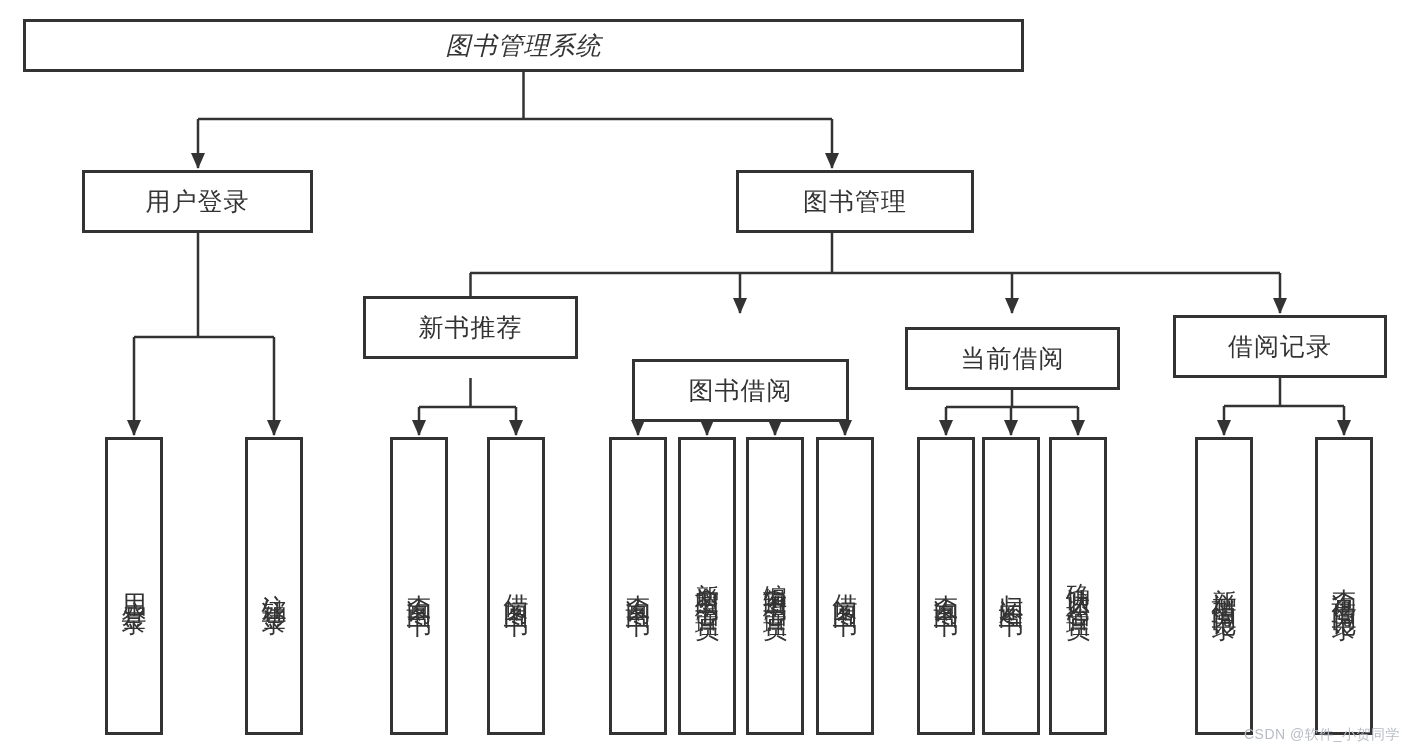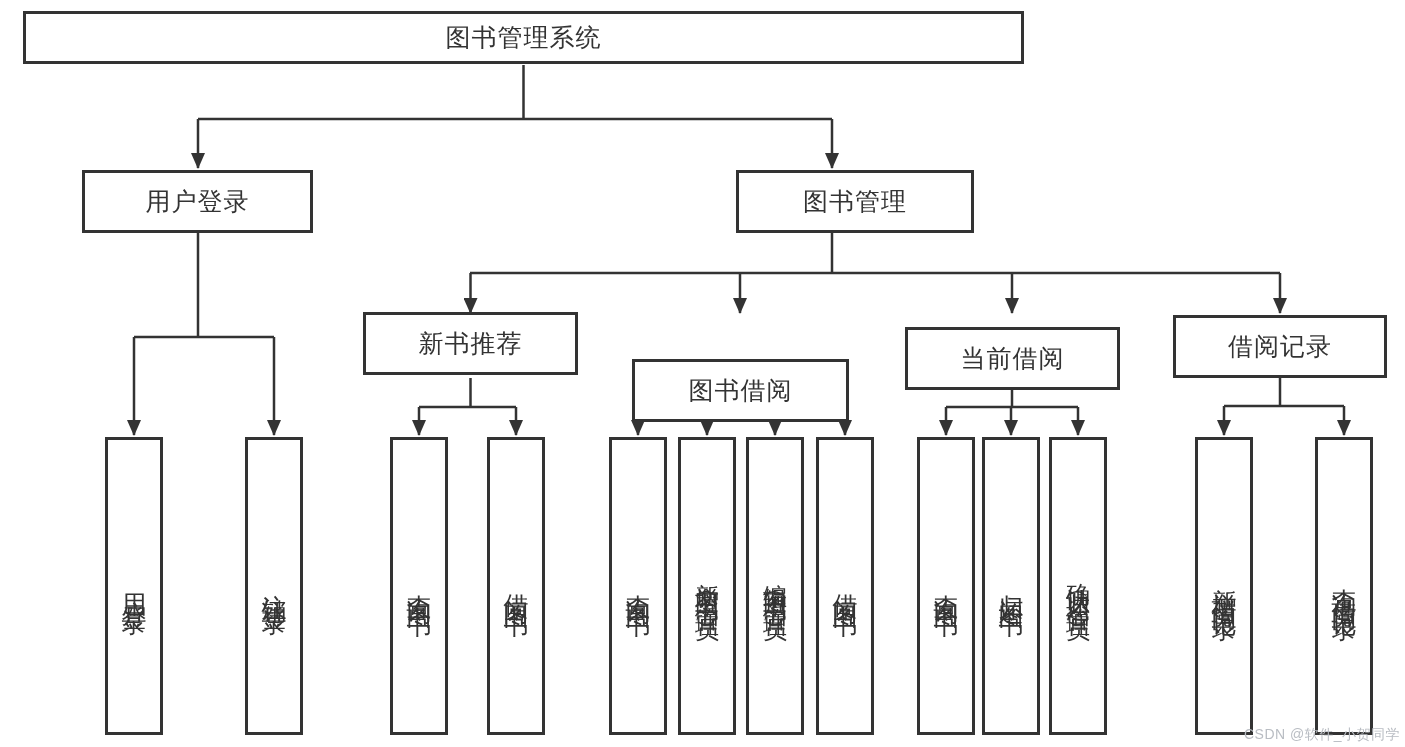--- a/index.html
+++ b/index.html
@@ -102,32 +102,32 @@
     <path d="M946 407 V435" marker-end="url(#arrow)"></path>
     <path d="M1011 407 V435" marker-end="url(#arrow)"></path>
     <path d="M1078 407 V435" marker-end="url(#arrow)"></path>
 
     <path d="M1280 378 V406"></path>
     <path d="M1224 406 H1344"></path>
     <path d="M1224 406 V435" marker-end="url(#arrow)"></path>
     <path d="M1344 406 V435" marker-end="url(#arrow)"></path>
   </svg>
 
-  <div class="node" style="left:23px; top:11px; width:1001px; height:53px;">
+  <div class="node" style="left:23px; top:19px; width:1001px; height:53px;font-style:italic;">
     <span>图书管理系统</span>
   </div>
 
   <div class="node" style="left:82px; top:170px; width:231px; height:63px;">
     <span>用户登录</span>
   </div>
   <div class="node" style="left:736px; top:170px; width:238px; height:63px;">
     <span>图书管理</span>
   </div>
 
-  <div class="node" style="left:363px; top:312px; width:215px; height:63px;">
+  <div class="node" style="left:363px; top:296px; width:215px; height:63px;">
     <span>新书推荐</span>
   </div>
   <div class="node" style="left:632px; top:315px; width:217px; height:63px;margin-top:44px;">
     <span>图书借阅</span>
   </div>
   <div class="node" style="left:905px; top:315px; width:215px; height:63px;margin-top:12px;">
     <span>当前借阅</span>
   </div>
   <div class="node" style="left:1173px; top:315px; width:214px; height:63px;">
     <span>借阅记录</span>

